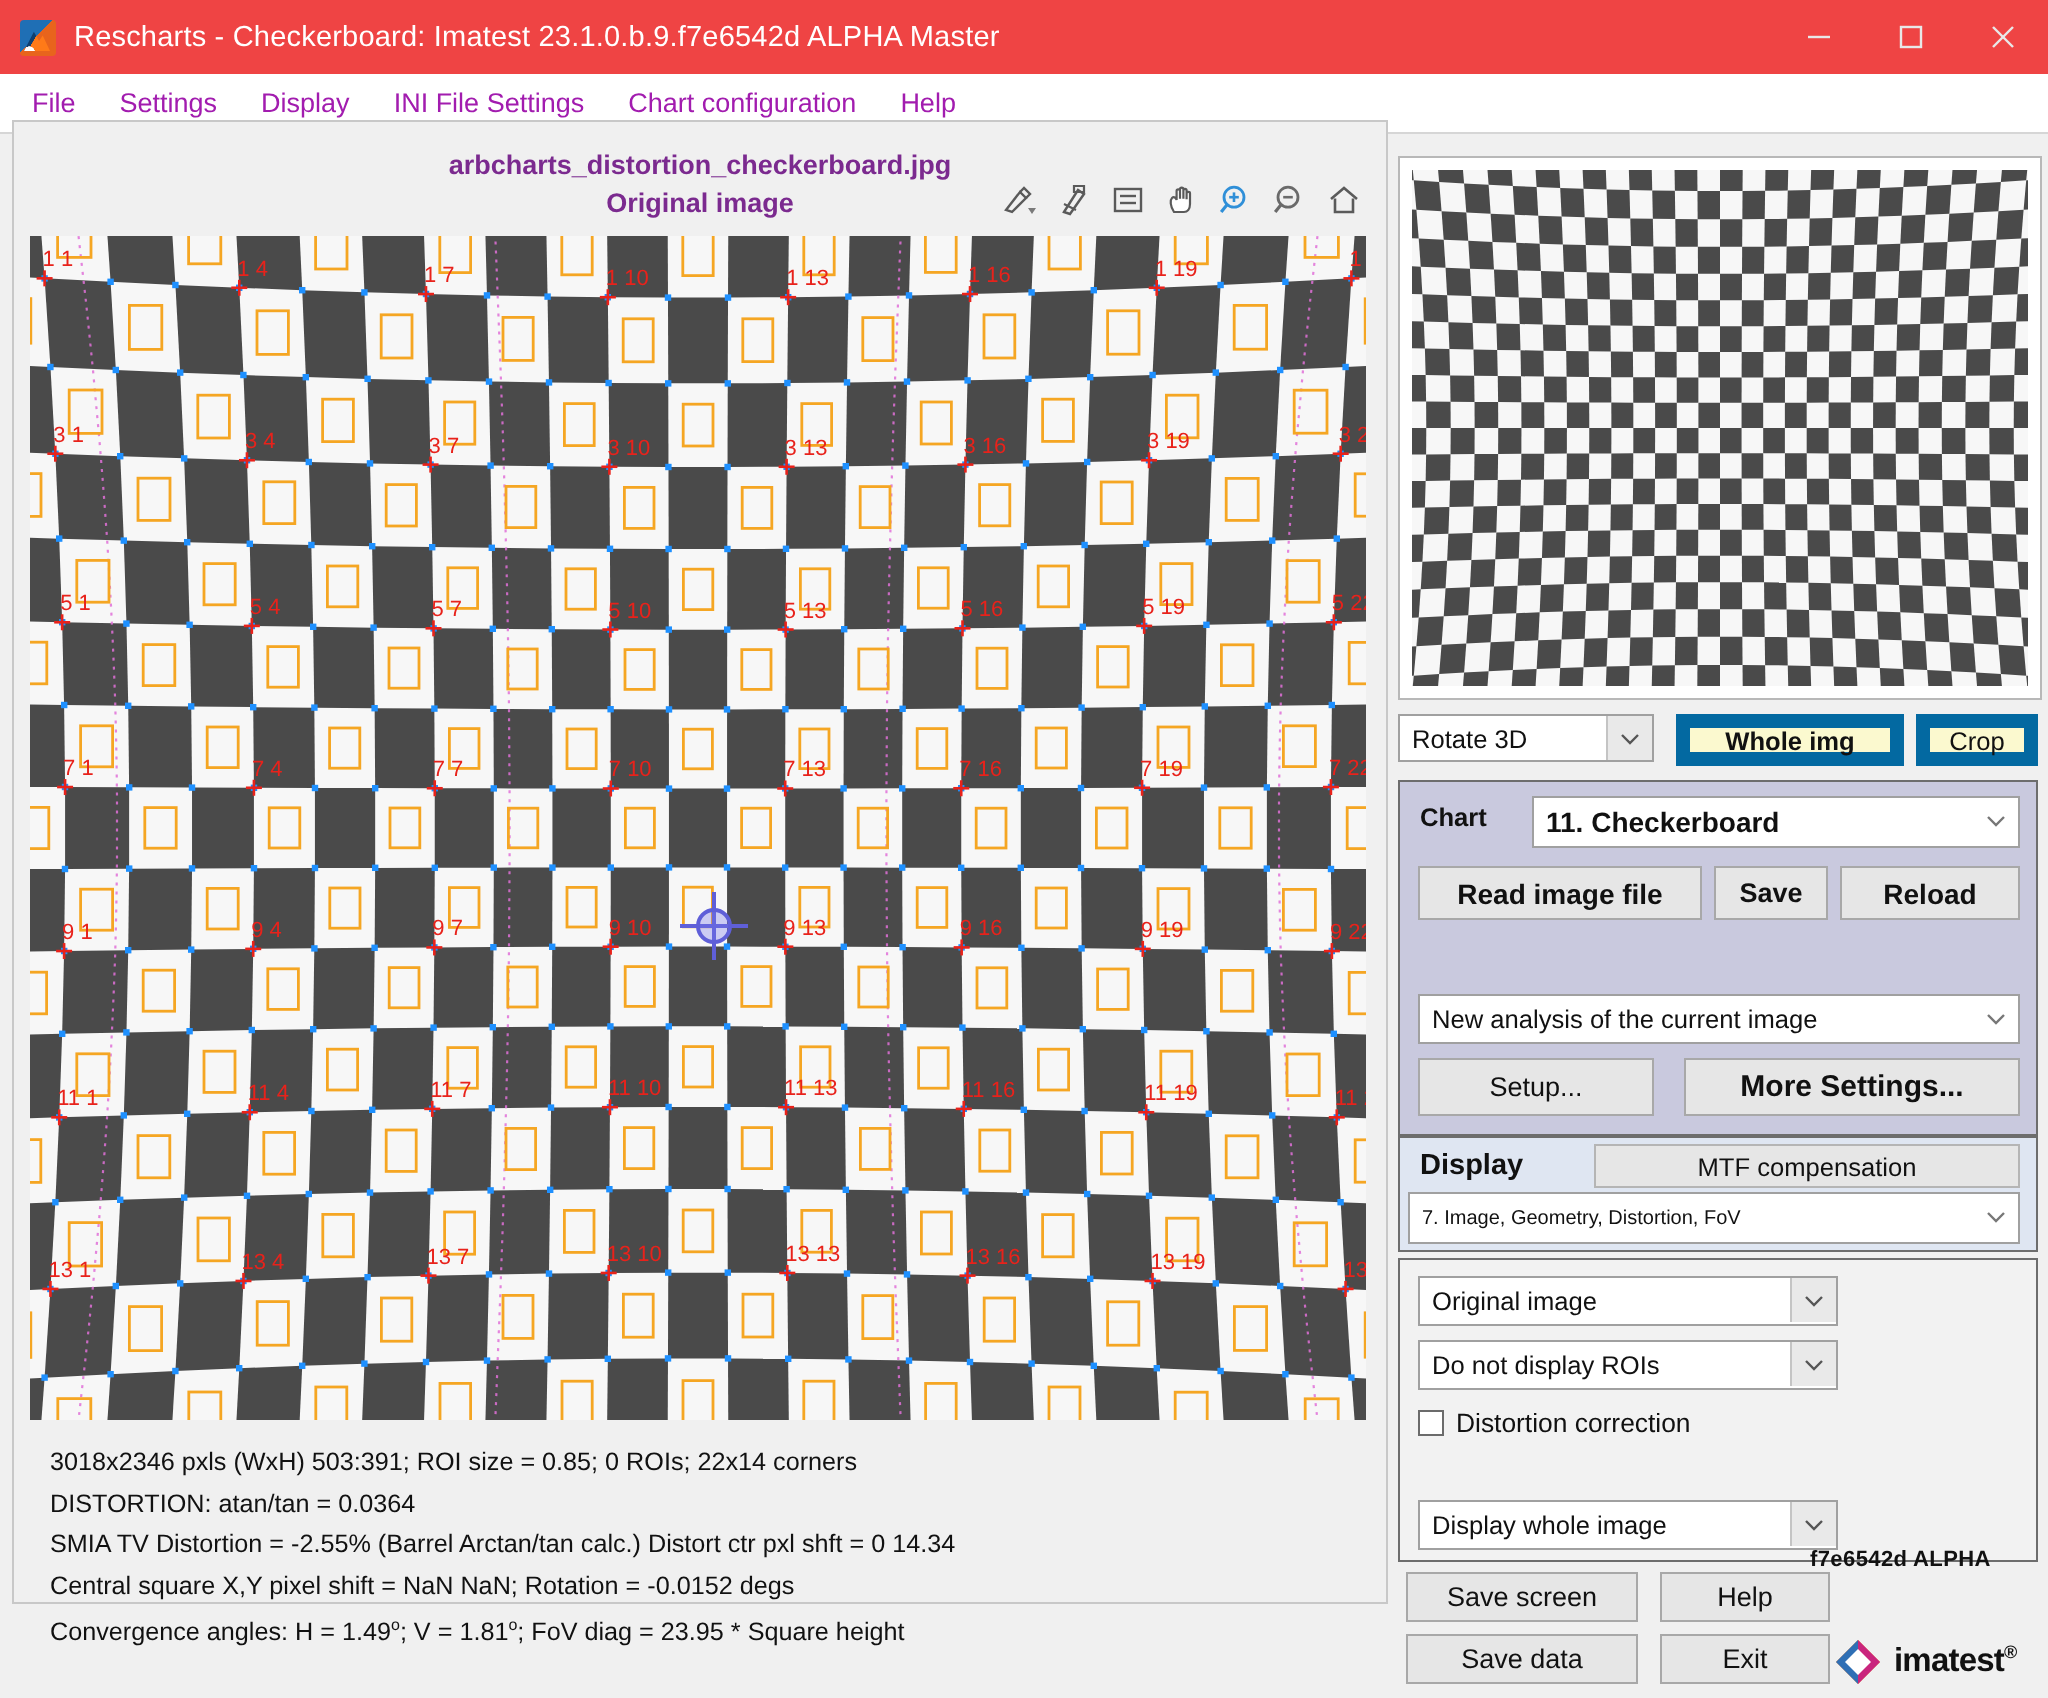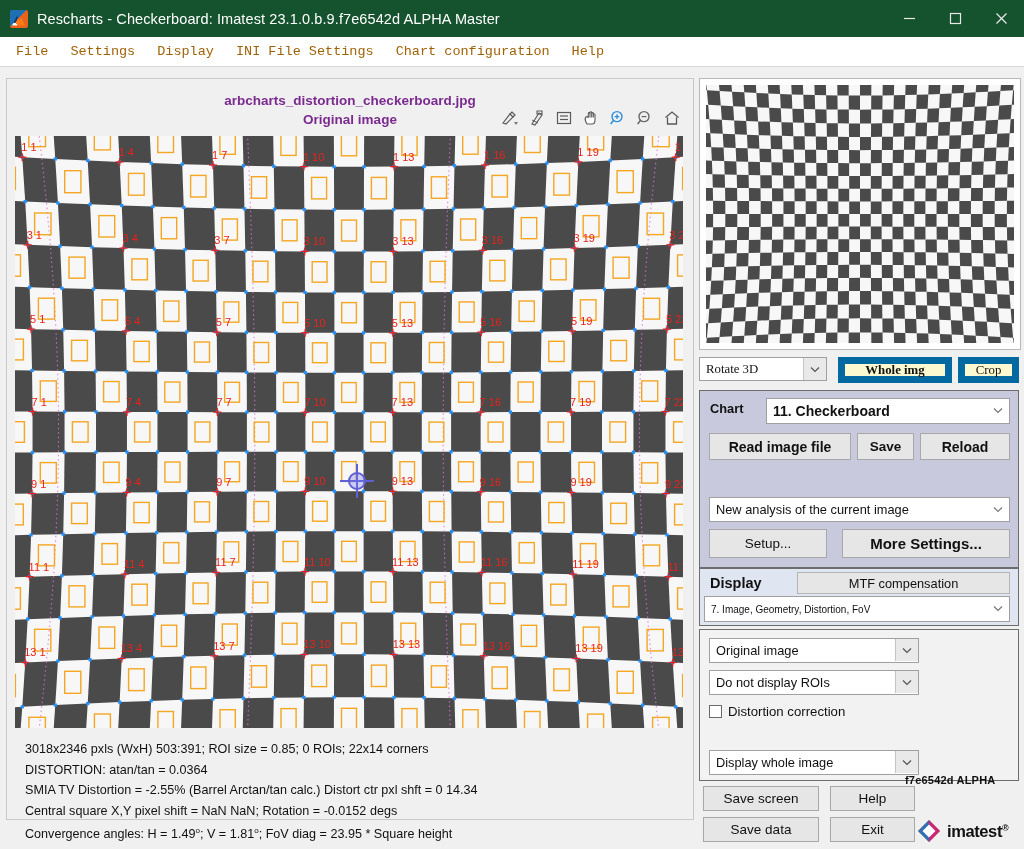--- a/index.html
+++ b/index.html
@@ -7,21 +7,21 @@
     width:1024px;height:849px;overflow:hidden;
     font-family:"Liberation Sans", sans-serif;
     background:#f0f0f0;
     -webkit-font-smoothing:antialiased;
   }
   #app{position:relative;width:1024px;height:849px;background:#f0f0f0;}
 
   
   .titlebar{
     position:absolute;left:0;top:0;width:1024px;height:37px;
-    background:#14532d;display:flex;align-items:center;
+    background:#ef4444;display:flex;align-items:center;
   }
   .tb-icon{
     width:18px;height:18px;margin-left:10px;margin-right:9px;
     background:linear-gradient(135deg,#1f6fb5 0%,#1f6fb5 45%,#e8641c 45%,#e8641c 100%);
     border-radius:2px;position:relative;flex:0 0 auto;
   }
   .tb-icon::after{
     content:"";position:absolute;left:2px;bottom:2px;width:13px;height:11px;
     background:radial-gradient(circle at 20% 100%, #ffffff 0 18%, transparent 19%),
                linear-gradient(120deg,#0f3f70 0 40%, #ff7a18 41% 100%);
@@ -31,26 +31,26 @@
   .winbtns{position:absolute;right:0;top:0;height:37px;display:flex;}
   .winbtn{width:46px;height:37px;display:flex;align-items:center;justify-content:center;color:#e8e8e8;}
   .winbtn svg{display:block;}
 
   
   .menubar{
     position:absolute;left:0;top:37px;width:1024px;height:29px;
     background:#ffffff;display:flex;align-items:center;
     border-bottom:1px solid #d6d6d6;
   }
-  .menu-item{font-size:13.5px;color:#a16207;padding:0 10px;margin-left:2px;white-space:nowrap;font-family:Liberation Mono, monospace;}
+  .menu-item{font-size:13.5px;color:#a21caf;padding:0 10px;margin-left:2px;white-space:nowrap;}
   .menu-item:first-child{margin-left:6px;}
 
   
   .figure{
-    position:absolute;left:6px;top:78px;width:686px;height:740px;
+    position:absolute;left:6px;top:60px;width:686px;height:740px;
     background:#f0f0f0;border:1px solid #c8c8c8;
   }
   .fig-title{
     position:absolute;left:0;top:12px;width:686px;text-align:center;
     color:#7b2a8f;font-weight:bold;font-size:13.5px;line-height:19px;
     pointer-events:none;
   }
   .fig-title .l2{display:block;}
   .fig-toolbar{
     position:absolute;right:10px;top:28px;display:flex;align-items:center;gap:5px;
@@ -76,21 +76,21 @@
   .infotext div{white-space:nowrap;}
   .infotext sup{font-size:8px;vertical-align:super;}
 
   
   .thumb{
     position:absolute;left:699px;top:78px;width:320px;height:270px;
     background:#ffffff;border:1px solid #b8b8b8;overflow:hidden;
   }
   .thumbinner{position:absolute;left:6px;top:6px;width:308px;height:258px;overflow:hidden;background:#fafafa;}
 
-  .rowRot{position:absolute;left:699px;top:357px;width:320px;height:26px;font-family:Liberation Serif, serif;}
+  .rowRot{position:absolute;left:699px;top:357px;width:320px;height:26px;}
   .sel{
     background:#ffffff;border:1px solid #a0a0a0;height:24px;
     display:flex;align-items:center;font-size:12.8px;color:#111;
     box-sizing:border-box;position:relative;padding-left:6px;
   }
   .sel .cap{flex:1;overflow:hidden;white-space:nowrap;}
   .sel .arrow{
     width:22px;height:22px;display:flex;align-items:center;justify-content:center;
     background:#e9e9e9;border-left:1px solid #c4c4c4;align-self:stretch;
   }

